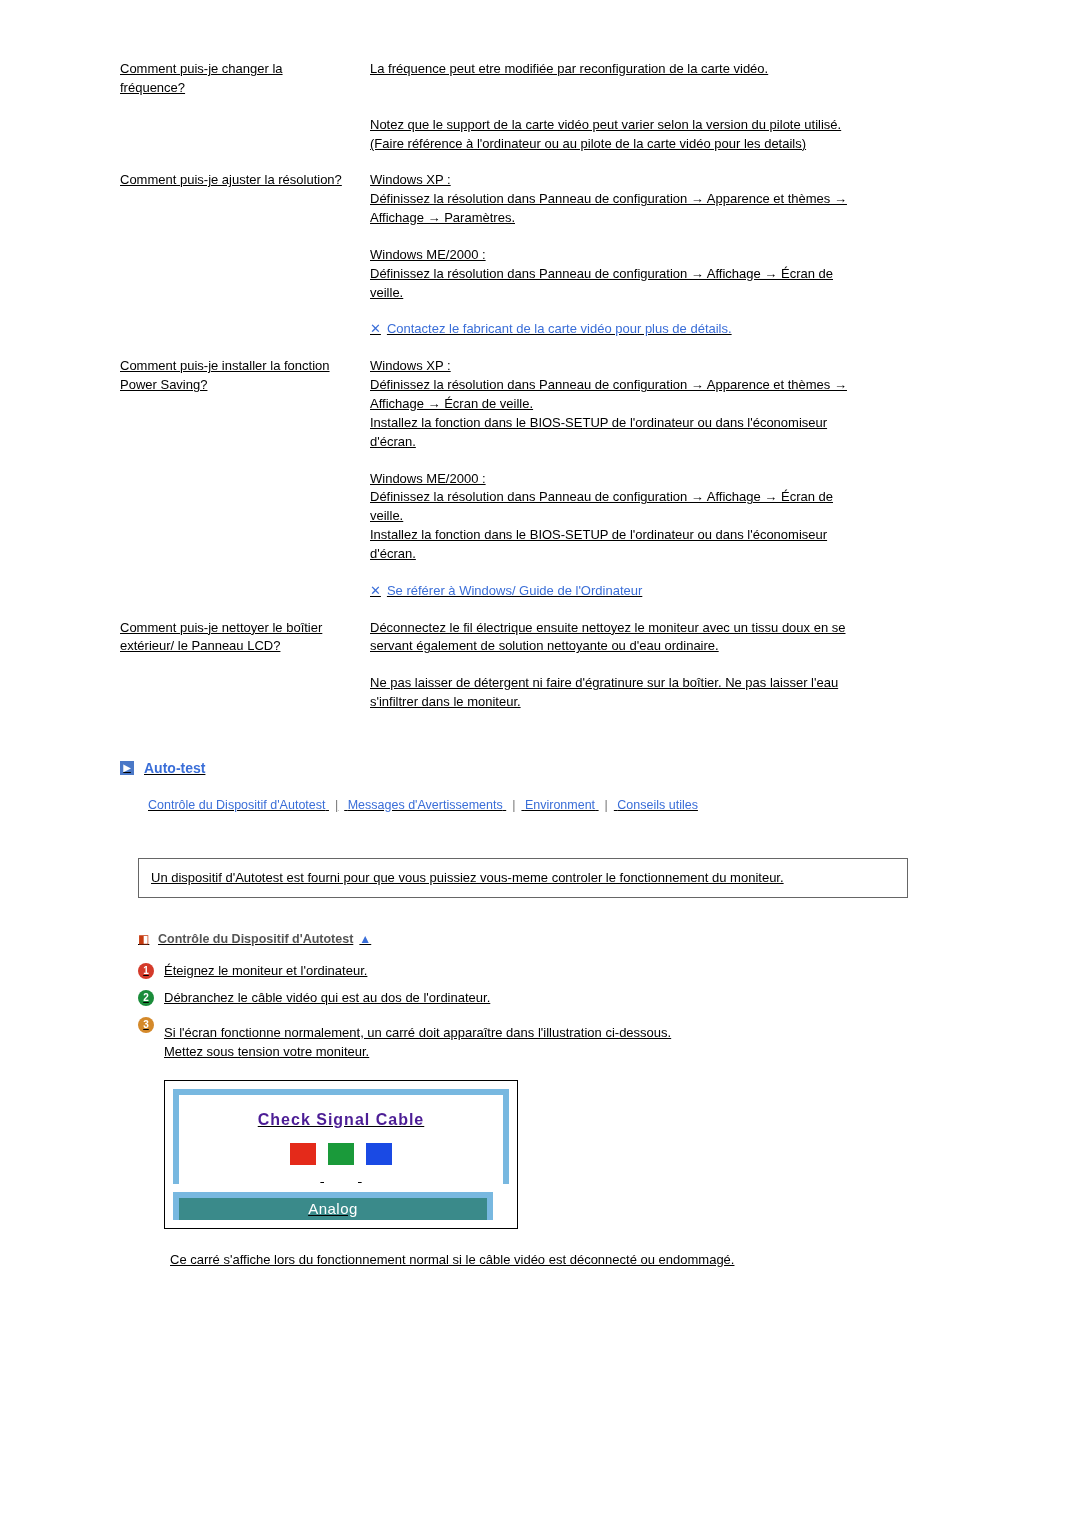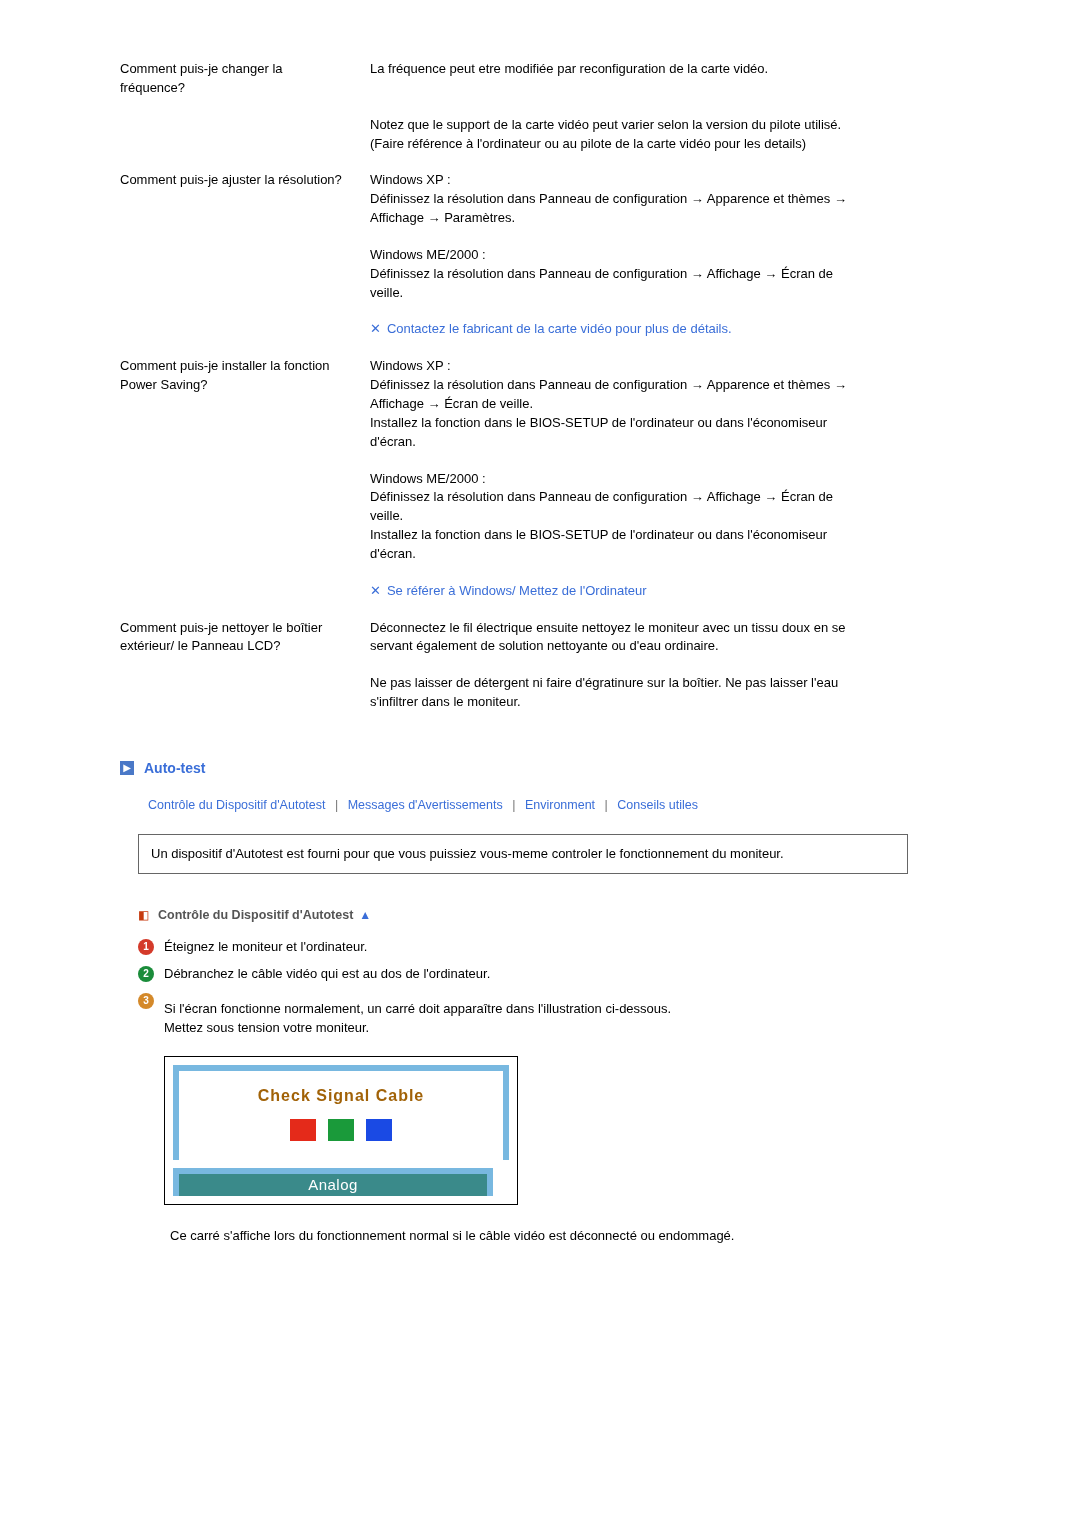--- a/index.html
+++ b/index.html
@@ -7,20 +7,21 @@
     padding: 0;
     font-family: Arial, Helvetica, sans-serif;
     font-size: 13px;
     color: #000;
     background: #fff;
   }
   .page {
     width: 840px;
     margin: 0 auto;
     padding: 60px 20px 80px 20px;
+    text-decoration: underline;
   }
   .qa-table {
     width: 100%;
     border-collapse: separate;
     border-spacing: 0;
   }
   .qa-table td {
     vertical-align: top;
     padding: 0 0 18px 0;
     line-height: 1.45;
@@ -84,21 +85,21 @@
     margin-left: 28px;
     font-size: 12.5px;
     color: #3a6ed8;
   }
   .sub-links .sep {
     color: #777;
     margin: 0 6px;
   }
 
   .info-box {
-    margin-top: 22px;
+    margin-top: 46px;
     margin-left: 18px;
     border: 1px solid #666;
     padding: 10px 12px;
     width: 770px;
     line-height: 1.4;
     box-sizing: border-box;
   }
 
   .sub-heading {
     margin-top: 34px;
@@ -162,21 +163,21 @@
   .ill-inner {
     margin: 8px;
     border-top: 6px solid #78b8e0;
     border-left: 6px solid #78b8e0;
     border-right: 6px solid #78b8e0;
     border-bottom: 0;
     background: #fff;
     text-align: center;
   }
   .ill-title {
-    color: #a16207;
+    color: #4c1d95;
     font-weight: bold;
     letter-spacing: 1px;
     padding: 16px 0 6px 0;
     font-size: 16px;
   }
   .ill-sq { display:inline-block; width:26px; height:22px; margin:8px 4px 16px 4px; }
   .sq-red { background:#e42a1a; }
   .sq-green { background:#1a9a3a; }
   .sq-blue { background:#1a4ae4; }
   .ill-bar {
@@ -239,21 +240,21 @@
 Installez la fonction dans le BIOS-SETUP de l'ordinateur ou dans l'économiseur d'écran.</td>
     </tr>
     <tr>
       <td class="q-col"></td>
       <td class="a-col" style="white-space:pre-line;">Windows ME/2000 :
 Définissez la résolution dans Panneau de configuration → Affichage → Écran de veille.
 Installez la fonction dans le BIOS-SETUP de l'ordinateur ou dans l'économiseur d'écran.</td>
     </tr>
     <tr>
       <td class="q-col"></td>
-      <td class="a-col note-line"><span class="x-icon">✕</span><span>Se référer à Windows/ Mettez de l'Ordinateur</span></td>
+      <td class="a-col note-line"><span class="x-icon">✕</span><span>Se référer à Windows/ Guide de l'Ordinateur</span></td>
     </tr>
 
     <tr>
       <td class="q-col">Comment puis-je nettoyer le boîtier extérieur/ le Panneau LCD?</td>
       <td class="a-col">Déconnectez le fil électrique ensuite nettoyez le moniteur avec un tissu doux en se servant également de solution nettoyante ou d'eau ordinaire.</td>
     </tr>
     <tr>
       <td class="q-col"></td>
       <td class="a-col">Ne pas laisser de détergent ni faire d'égratinure sur la boîtier. Ne pas laisser l'eau s'infiltrer dans le moniteur.</td>
     </tr>

